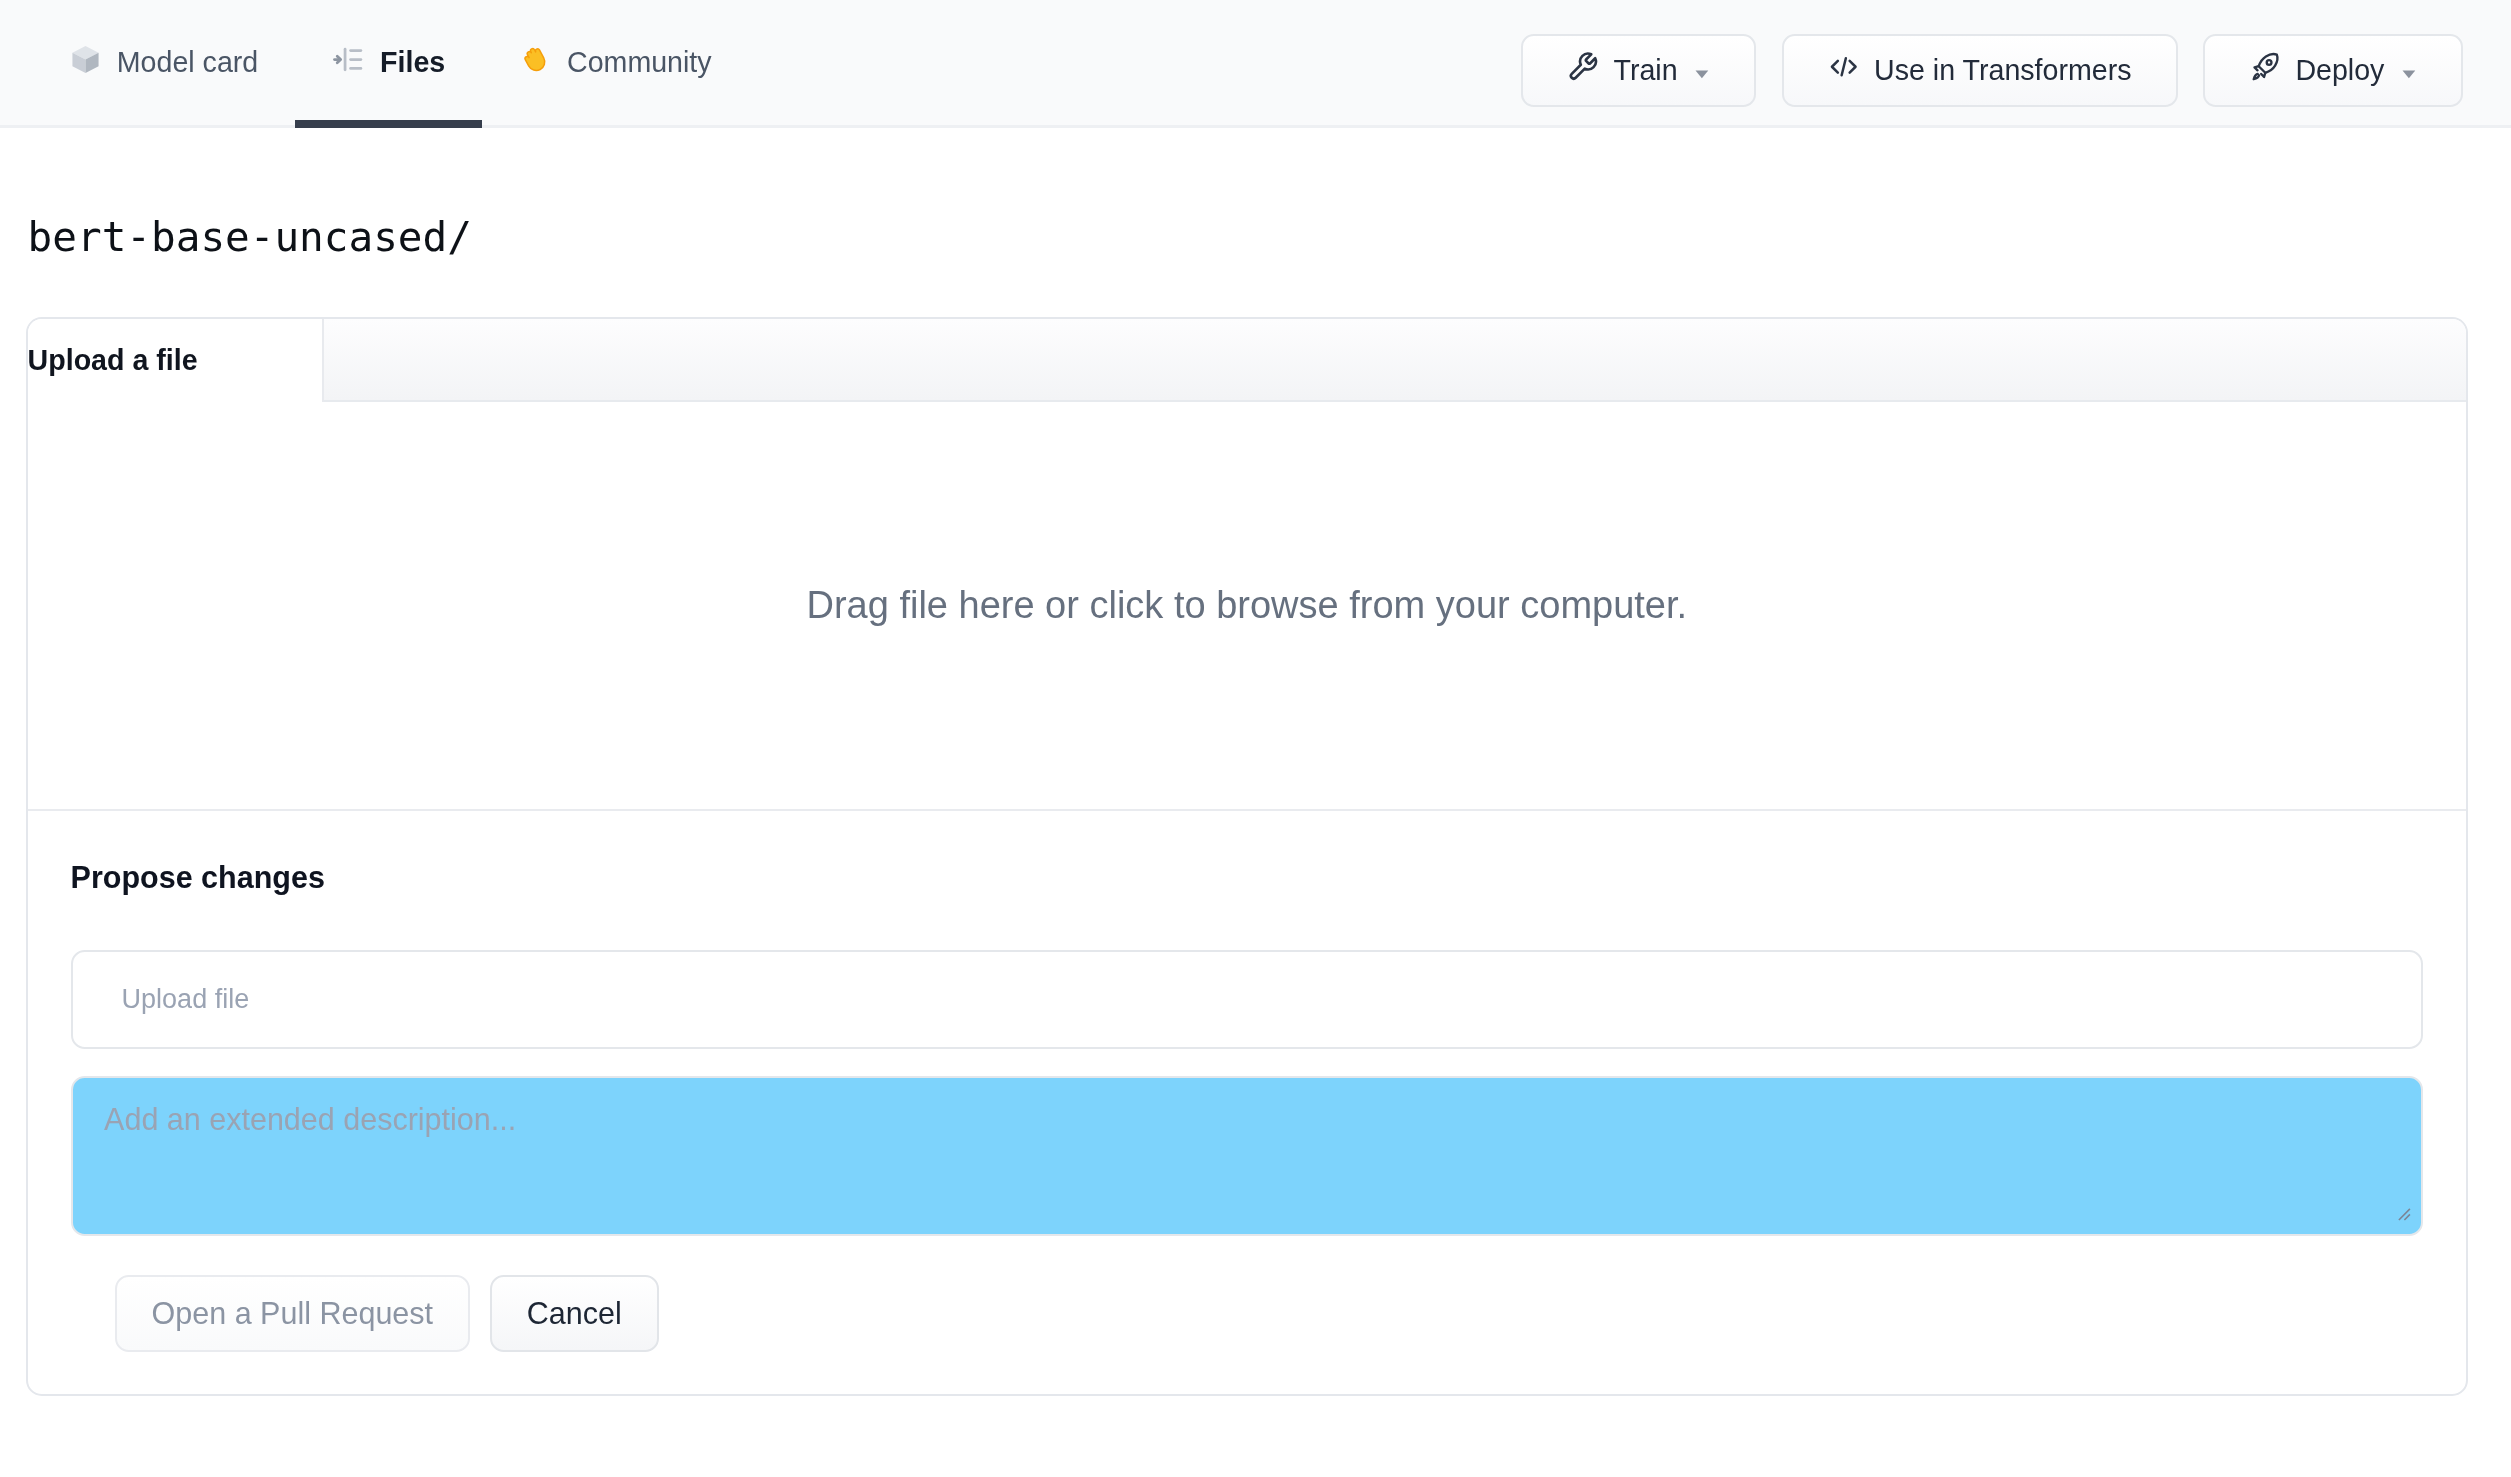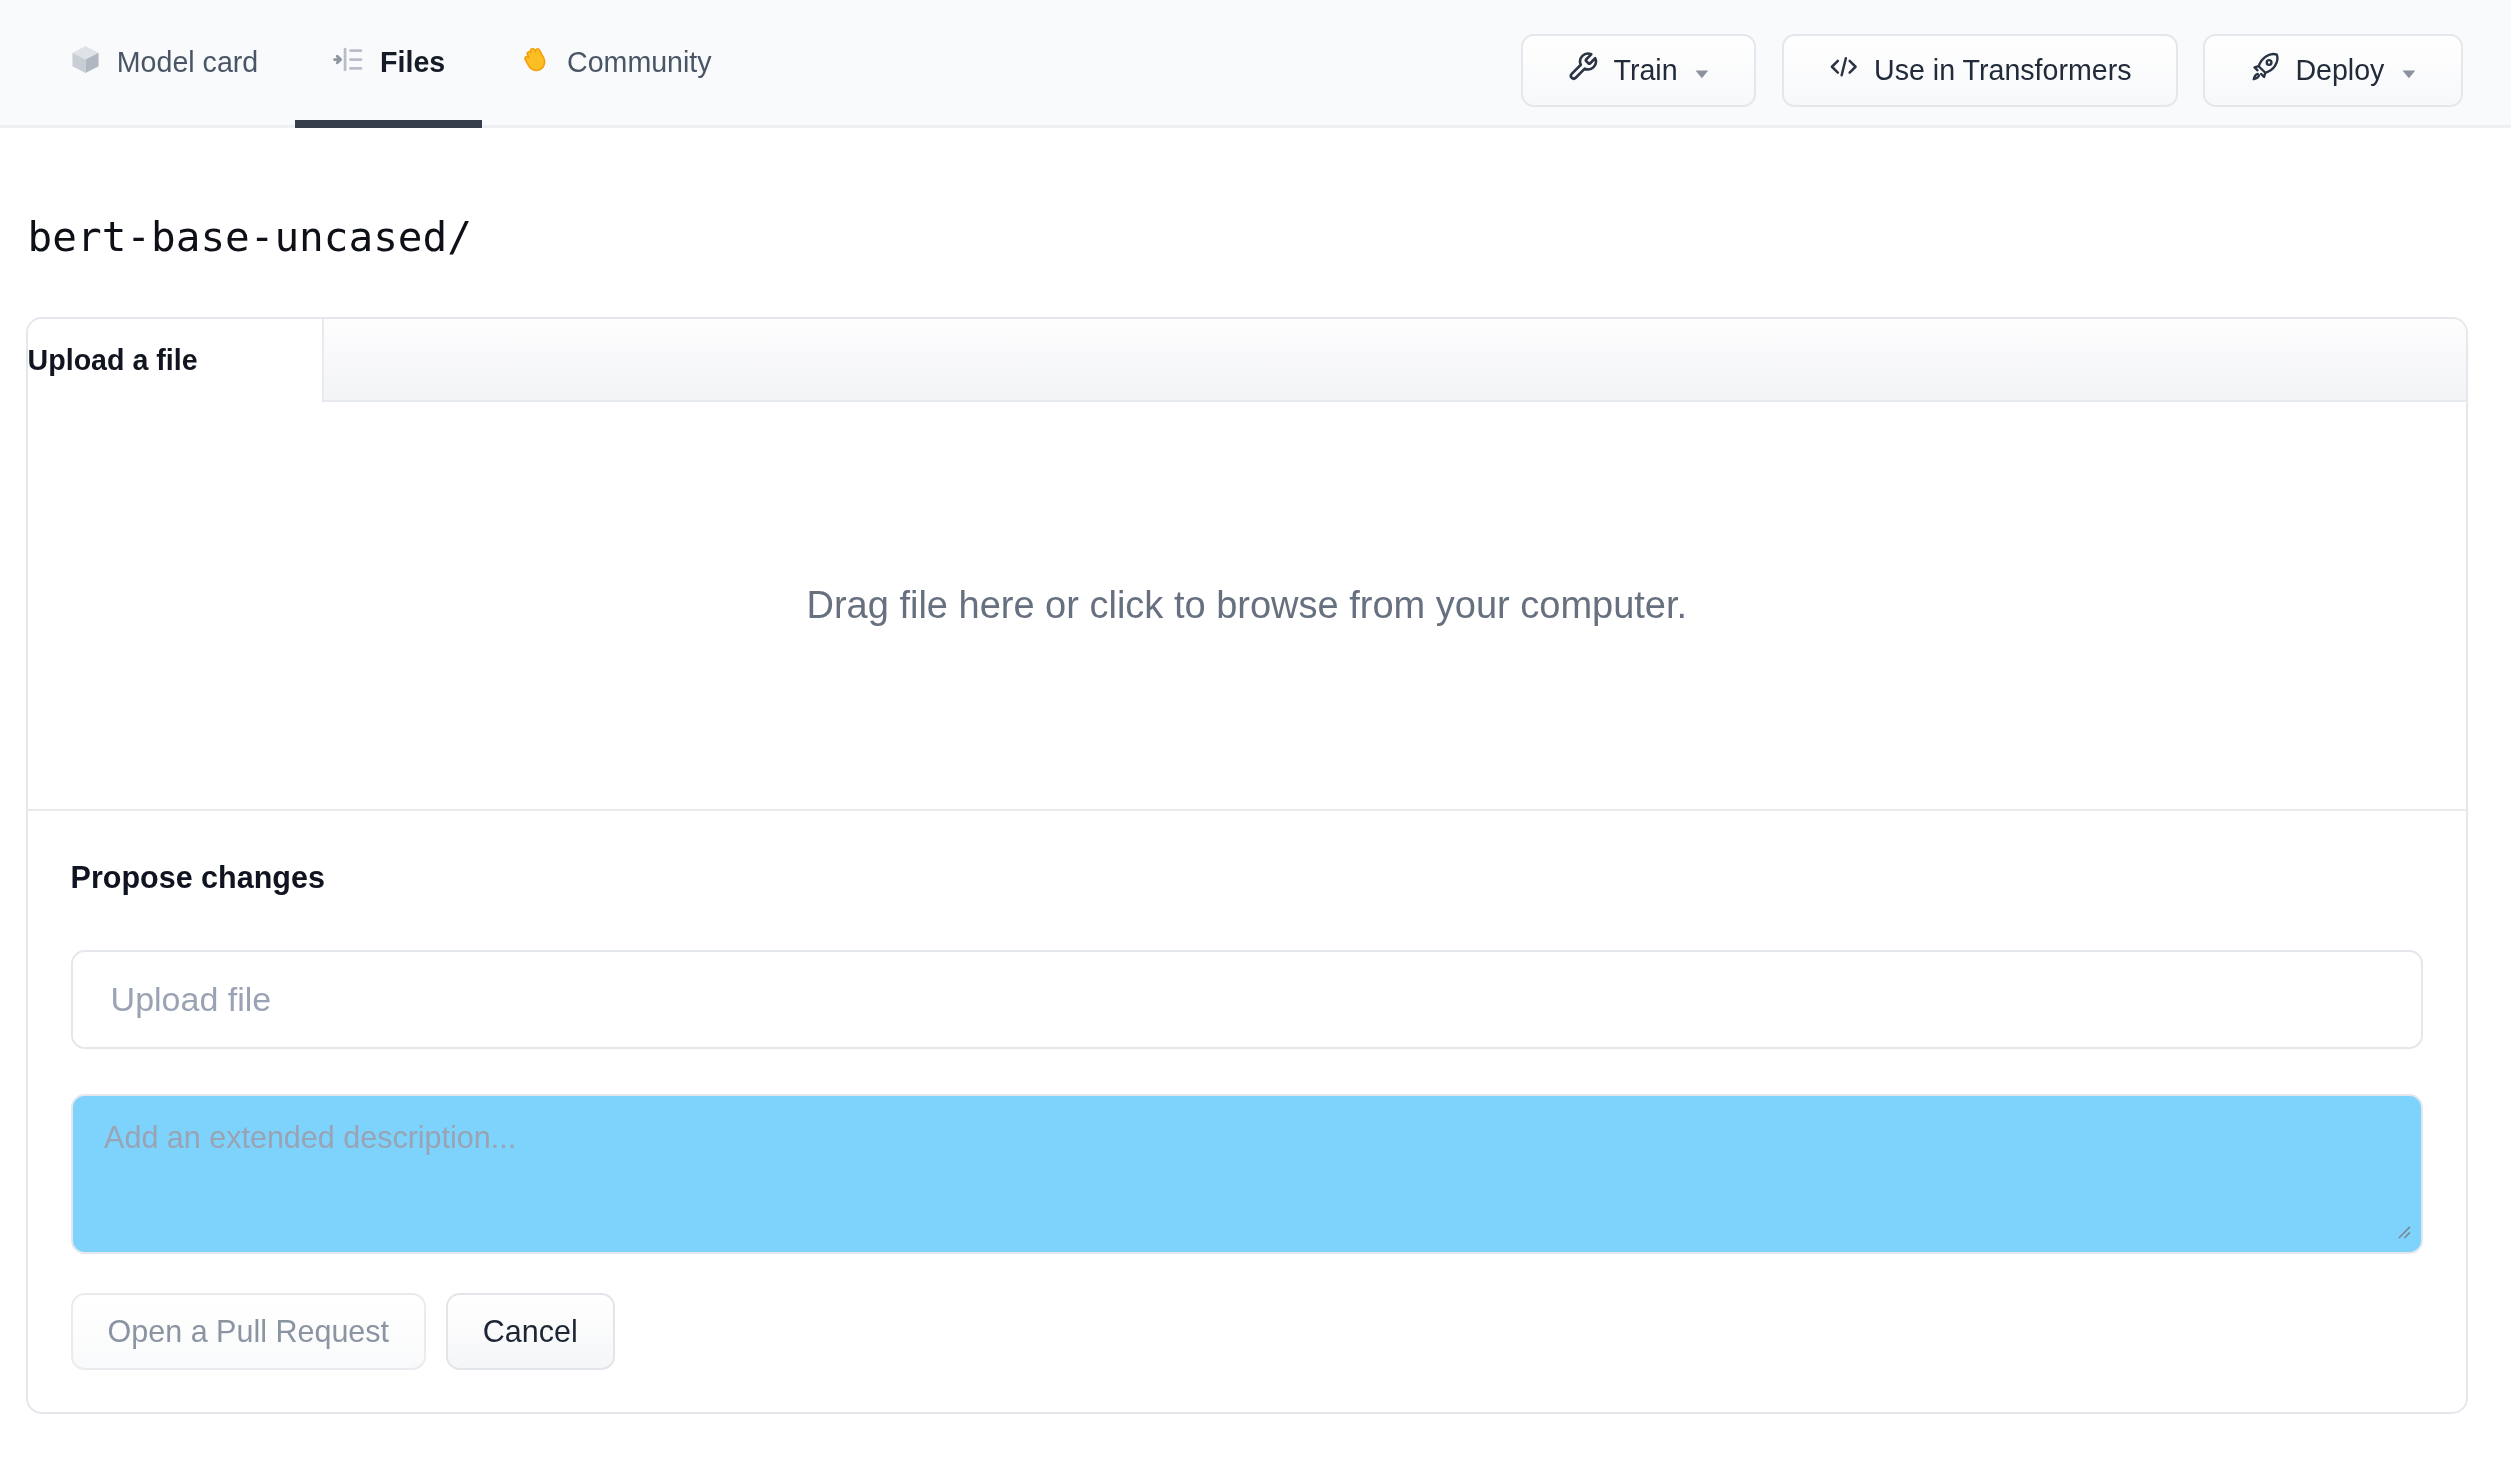--- a/index.html
+++ b/index.html
@@ -67,42 +67,43 @@
     display: flex; align-items: center; justify-content: center;
     cursor: pointer;
   }
   .dropzone-text { font-size: 38px; color: #66707f; }
   .divider { border-top: 2px solid #e9ebef; }
 
   .propose { padding: 49px 43px 42px 43px; }
   .propose h3 { margin: 0 0 55px 0; font-size: 30.5px; font-weight: 700; color: #0f1420; }
   .text-input {
     display: block; width: 100%; height: 99px; border: 2px solid #e4e7eb;
-    border-radius: 13.8px; padding: 0 38px; font-size: 34px; color: #1a2230;
+    border-radius: 13.8px; padding: 0 49px; font-size: 27px; color: #1a2230;
     font-family: inherit; outline: none; background: #ffffff;
-    margin-bottom: 45px;
+    margin-bottom: 27px;
   }
   .textarea-wrap { position: relative; margin-bottom: 39px; }
   .desc-area {
     display: block; width: 100%; height: 160px; border: 2px solid #e4e7eb;
     border-radius: 13.8px; padding: 23.6px 31.5px; font-size: 30.5px; color: #1a2230;
     font-family: inherit; outline: none; background: #7dd3fc; resize: none;
   }
   .text-input::placeholder, .desc-area::placeholder { color: #9aa3b3; opacity: 1; }
   .resize-handle { position: absolute; right: 9.9px; bottom: 9.9px; }
 
   .btn-row { display: flex; gap: 19.7px; }
   .pr-btn {
     height: 77px; padding: 0 35px; font-size: 30.5px; font-family: inherit;
     border-radius: 13.8px; cursor: pointer; white-space: nowrap;
     display: flex; align-items: center;
   }
   .pr-btn.submit {
     color: #8b94a3; background: linear-gradient(to bottom, #ffffff, #f9fafb);
     border: 2px solid #e9ebef;
+    margin-left: 44px;
   }
   .pr-btn.cancel {
     color: #1d2634; background: linear-gradient(to bottom, #ffffff, #f5f6f8);
     border: 2px solid #e2e5e9;
   }
 </style>
 </head>
 <body>
 
 <div class="page">

